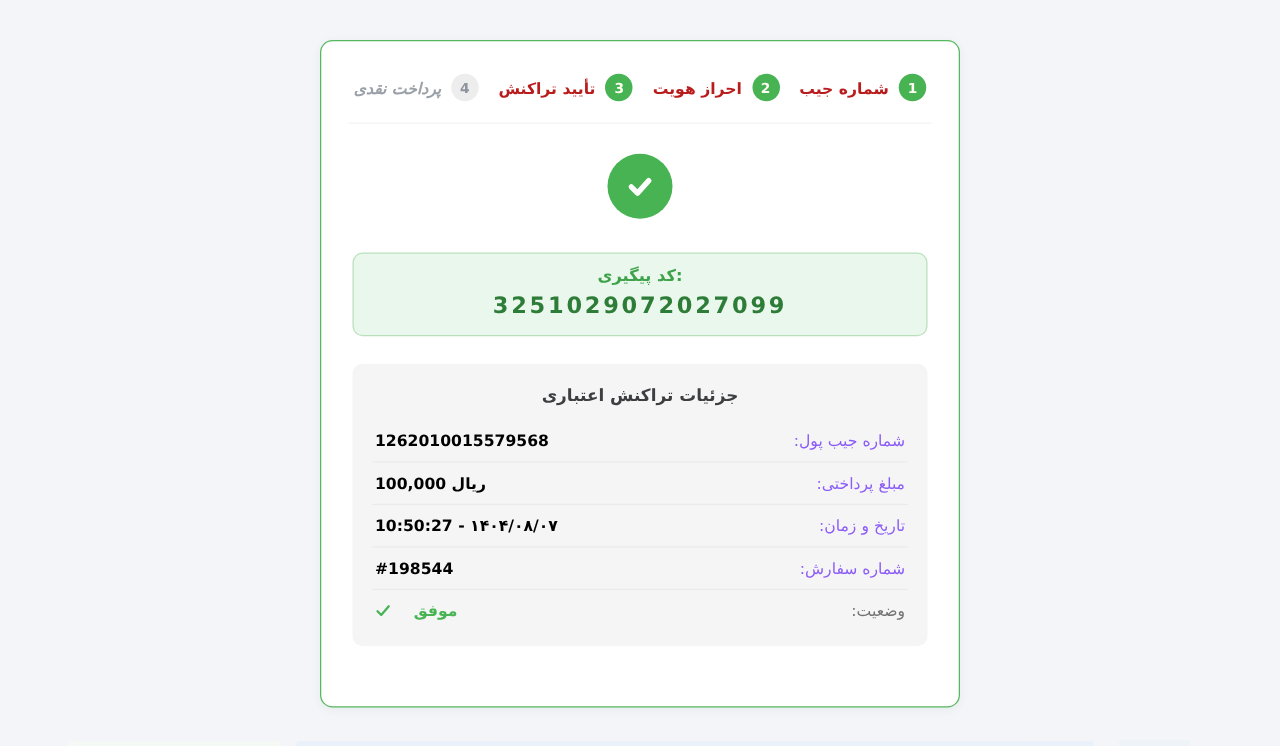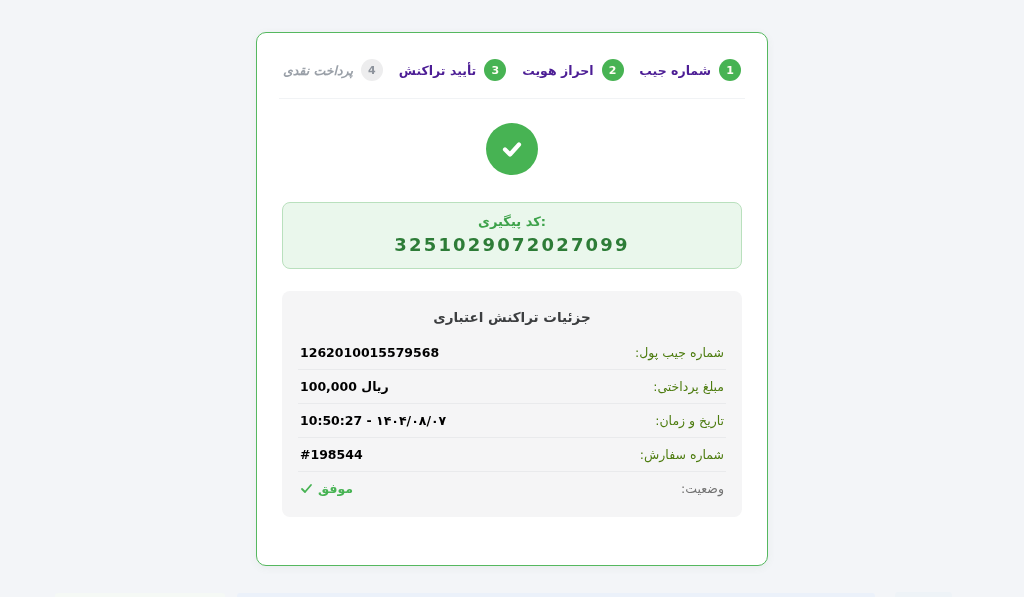--- a/index.html
+++ b/index.html
@@ -28,21 +28,21 @@
     padding: 26px 26px 0 26px;
   }
   .step { display: flex; align-items: center; gap: 8px; }
   .step-circle {
     width: 22px; height: 22px; border-radius: 50%;
     background: #47b353; color: #fdfdf2;
     font-size: 11px; font-weight: 700;
     display: flex; align-items: center; justify-content: center;
     flex: 0 0 auto;
   }
-  .step-label { font-size: 12.5px; font-weight: 600; color: #4c1d95; white-space: nowrap; }
+  .step-label { font-size: 12.5px; font-weight: 600; color: #b91c1c; white-space: nowrap; }
   .step.inactive .step-circle { background: #ededee; color: #8d939c; }
   .step.inactive .step-label { color: #9aa0a8; font-style: italic; }
   .stepper-divider { height: 1px; background: #f1f3f5; margin: 17px 22px 0 22px; }
   
   .success { text-align: center; margin-top: 24px; }
   .check-circle {
     width: 52px; height: 52px; border-radius: 50%;
     background: #47b353;
     margin: 0 auto;
     display: flex; align-items: center; justify-content: center;
@@ -78,26 +78,26 @@
     padding: 4px 0 11px 0;
   }
   .detail-row {
     direction: rtl;
     display: flex; justify-content: space-between; align-items: center;
     padding: 9px 2px;
     border-bottom: 1px solid #e9eaec;
     font-size: 12.5px;
   }
   .detail-row:last-child { border-bottom: none; }
-  .detail-label { color: #4d7c0f; }
+  .detail-label { color: #8b5cf6; }
   .detail-value { direction: ltr; color: #000000; font-weight: 700; }
   .detail-row.status .detail-label { color: #737373; }
   .detail-row.status .detail-value {
     color: #47b353;
-    display: flex; align-items: center; gap: 5px;
+    display: flex; align-items: center; gap: 18px;
   }
   
   .bottom-bar { position: absolute; bottom: 0; border-radius: 3px 3px 0 0; }
   .bottom-bar.b1 { left: 55px;  width: 170px; height: 4px; background: #f5f9f5; }
   .bottom-bar.b2 { left: 237px; width: 638px; height: 4px; background: #ebf1fa; }
   .bottom-bar.b3 { left: 895px; width: 57px;  height: 5px; background: #eef3f7; }
 </style>
 </head>
 <body>
 

